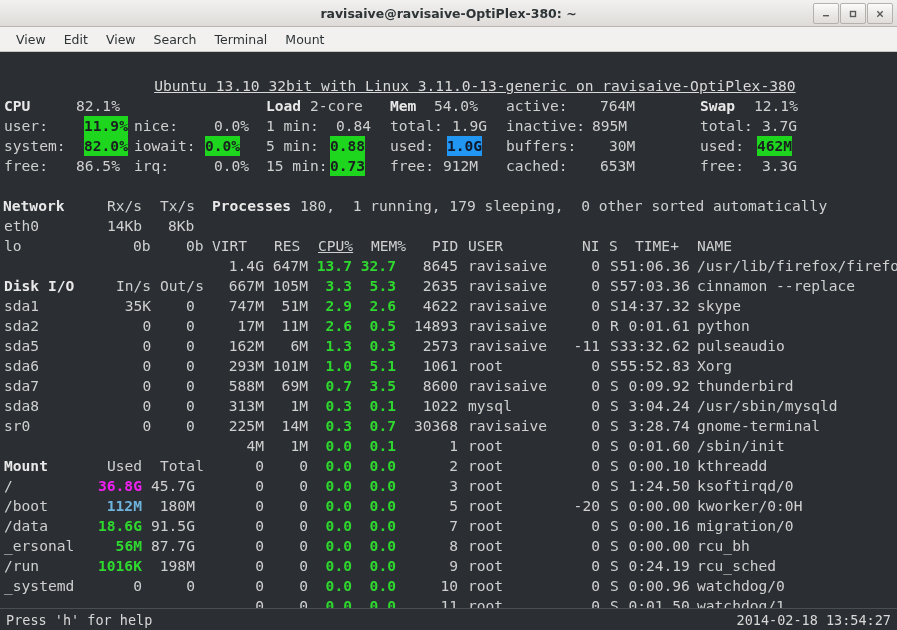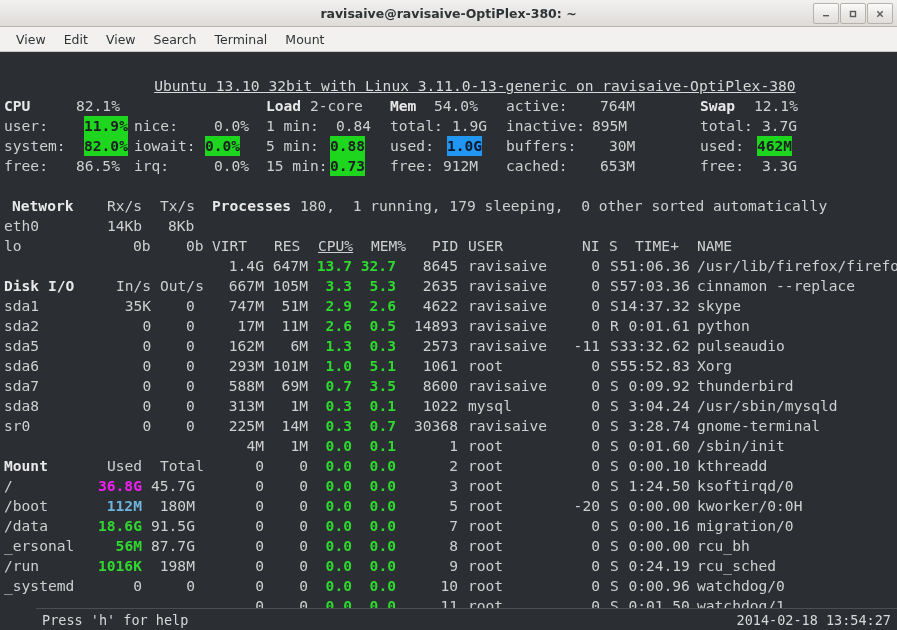--- a/index.html
+++ b/index.html
@@ -130,21 +130,20 @@
     border-top: 1px solid #4a4f54;
     display: flex;
     align-items: center;
     justify-content: space-between;
     padding: 0 6px;
     box-sizing: border-box;
     font-family: "DejaVu Sans Mono", monospace;
     font-size: 13.5px;
     color: #d8d8d8;
     white-space: pre;
-    margin-left: 36px;
   }
 </style>
 </head>
 <body>
 
 <div id="app">
 
   <div class="titlebar">
     <div class="titlebar-title">ravisaive@ravisaive-OptiPlex-380: ~</div>
     <div class="win-buttons">
@@ -237,21 +236,21 @@
       <span class="abs dim" style="left:443px">912M</span>
       <span class="abs dim" style="left:506px">cached:</span>
       <span class="abs dim" style="left:600px">653M</span>
       <span class="abs dim" style="left:700px">free:</span>
       <span class="abs dim" style="left:762px">3.3G</span>
     </div>
 
     <div class="tline"></div>
 
     <div class="tline">
-      <span class="abs b w" style="left:12px">Network</span>
+      <span class="abs b w" style="left:3px">Network</span>
       <span class="abs dim" style="left:107px">Rx/s</span>
       <span class="abs dim" style="left:160px">Tx/s</span>
       <span class="abs b w" style="left:212px">Processes</span>
       <span class="abs dim" style="left:300px">180,  1 running, 179 sleeping,  0 other sorted automatically</span>
     </div>
 
     <div class="tline">
       <span class="abs dim" style="left:4px">eth0</span>
       <span class="abs dim" style="left:107px">14Kb</span>
       <span class="abs dim" style="left:168px">8Kb</span>

